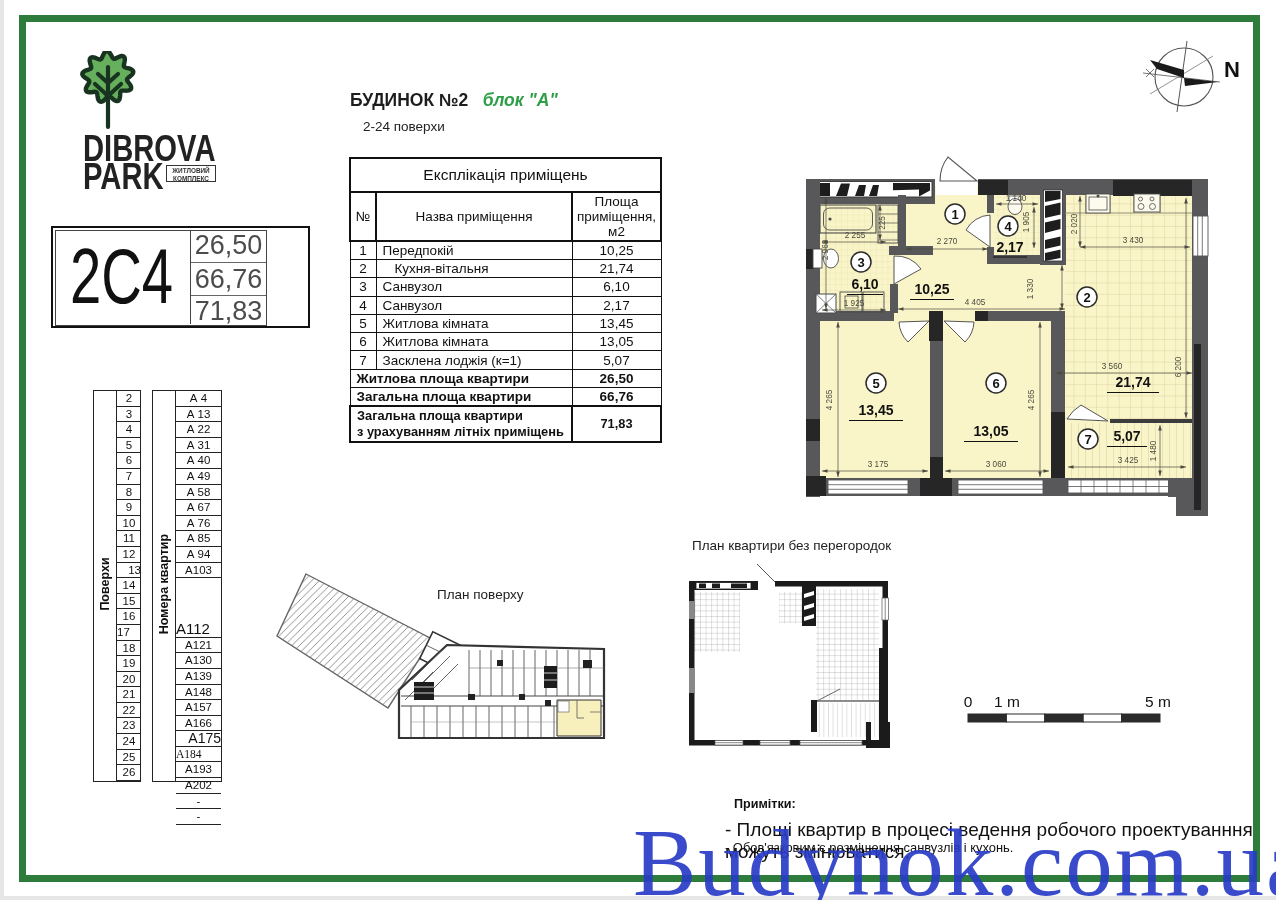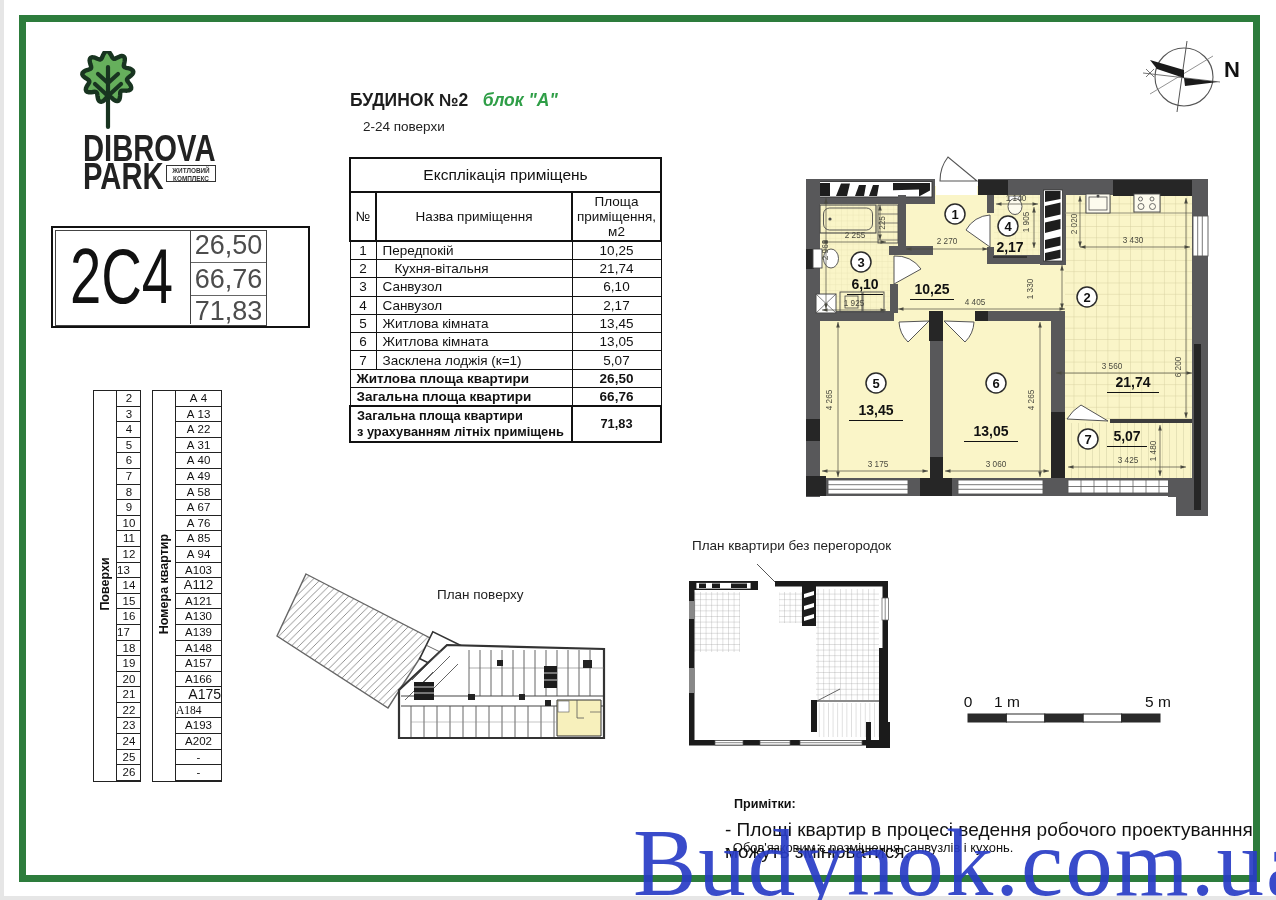--- a/index.html
+++ b/index.html
@@ -57,21 +57,21 @@
         <div style="height:15.6px;border-bottom:1px solid #222;box-sizing:border-box;text-align:center;font-size:11.5px;line-height:14.6px;color:#111;">3</div>
         <div style="height:15.6px;border-bottom:1px solid #222;box-sizing:border-box;text-align:center;font-size:11.5px;line-height:14.6px;color:#111;">4</div>
         <div style="height:15.6px;border-bottom:1px solid #222;box-sizing:border-box;text-align:center;font-size:11.5px;line-height:14.6px;color:#111;">5</div>
         <div style="height:15.6px;border-bottom:1px solid #222;box-sizing:border-box;text-align:center;font-size:11.5px;line-height:14.6px;color:#111;">6</div>
         <div style="height:15.6px;border-bottom:1px solid #222;box-sizing:border-box;text-align:center;font-size:11.5px;line-height:14.6px;color:#111;">7</div>
         <div style="height:15.6px;border-bottom:1px solid #222;box-sizing:border-box;text-align:center;font-size:11.5px;line-height:14.6px;color:#111;">8</div>
         <div style="height:15.6px;border-bottom:1px solid #222;box-sizing:border-box;text-align:center;font-size:11.5px;line-height:14.6px;color:#111;">9</div>
         <div style="height:15.6px;border-bottom:1px solid #222;box-sizing:border-box;text-align:center;font-size:11.5px;line-height:14.6px;color:#111;">10</div>
         <div style="height:15.6px;border-bottom:1px solid #222;box-sizing:border-box;text-align:center;font-size:11.5px;line-height:14.6px;color:#111;">11</div>
         <div style="height:15.6px;border-bottom:1px solid #222;box-sizing:border-box;text-align:center;font-size:11.5px;line-height:14.6px;color:#111;">12</div>
-        <div style="height:15.6px;border-bottom:1px solid #222;box-sizing:border-box;text-align:left;font-size:11.5px;line-height:14.6px;color:#111;">13</div>
+        <div style="height:15.6px;border-bottom:1px solid #222;box-sizing:border-box;text-align:right;font-size:11.5px;line-height:14.6px;color:#111;">13</div>
         <div style="height:15.6px;border-bottom:1px solid #222;box-sizing:border-box;text-align:center;font-size:11.5px;line-height:14.6px;color:#111;">14</div>
         <div style="height:15.6px;border-bottom:1px solid #222;box-sizing:border-box;text-align:center;font-size:11.5px;line-height:14.6px;color:#111;">15</div>
         <div style="height:15.6px;border-bottom:1px solid #222;box-sizing:border-box;text-align:center;font-size:11.5px;line-height:14.6px;color:#111;">16</div>
         <div style="height:15.6px;border-bottom:1px solid #222;box-sizing:border-box;text-align:left;font-size:11.5px;line-height:14.6px;color:#111;">17</div>
         <div style="height:15.6px;border-bottom:1px solid #222;box-sizing:border-box;text-align:center;font-size:11.5px;line-height:14.6px;color:#111;">18</div>
         <div style="height:15.6px;border-bottom:1px solid #222;box-sizing:border-box;text-align:center;font-size:11.5px;line-height:14.6px;color:#111;">19</div>
         <div style="height:15.6px;border-bottom:1px solid #222;box-sizing:border-box;text-align:center;font-size:11.5px;line-height:14.6px;color:#111;">20</div>
         <div style="height:15.6px;border-bottom:1px solid #222;box-sizing:border-box;text-align:center;font-size:11.5px;line-height:14.6px;color:#111;">21</div>
         <div style="height:15.6px;border-bottom:1px solid #222;box-sizing:border-box;text-align:center;font-size:11.5px;line-height:14.6px;color:#111;">22</div>
         <div style="height:15.6px;border-bottom:1px solid #222;box-sizing:border-box;text-align:center;font-size:11.5px;line-height:14.6px;color:#111;">23</div>
@@ -93,21 +93,21 @@
         <div style="height:15.6px;border-bottom:1px solid #222;box-sizing:border-box;text-align:center;font-size:11.5px;line-height:14.6px;color:#111;">А 22</div>
         <div style="height:15.6px;border-bottom:1px solid #222;box-sizing:border-box;text-align:center;font-size:11.5px;line-height:14.6px;color:#111;">А 31</div>
         <div style="height:15.6px;border-bottom:1px solid #222;box-sizing:border-box;text-align:center;font-size:11.5px;line-height:14.6px;color:#111;">А 40</div>
         <div style="height:15.6px;border-bottom:1px solid #222;box-sizing:border-box;text-align:center;font-size:11.5px;line-height:14.6px;color:#111;">А 49</div>
         <div style="height:15.6px;border-bottom:1px solid #222;box-sizing:border-box;text-align:center;font-size:11.5px;line-height:14.6px;color:#111;">А 58</div>
         <div style="height:15.6px;border-bottom:1px solid #222;box-sizing:border-box;text-align:center;font-size:11.5px;line-height:14.6px;color:#111;">А 67</div>
         <div style="height:15.6px;border-bottom:1px solid #222;box-sizing:border-box;text-align:center;font-size:11.5px;line-height:14.6px;color:#111;">А 76</div>
         <div style="height:15.6px;border-bottom:1px solid #222;box-sizing:border-box;text-align:center;font-size:11.5px;line-height:14.6px;color:#111;">А 85</div>
         <div style="height:15.6px;border-bottom:1px solid #222;box-sizing:border-box;text-align:center;font-size:11.5px;line-height:14.6px;color:#111;">А 94</div>
         <div style="height:15.6px;border-bottom:1px solid #222;box-sizing:border-box;text-align:center;font-size:11.5px;line-height:14.6px;color:#111;">А103</div>
-        <div style="height:15.6px;border-bottom:1px solid #222;box-sizing:border-box;text-align:center;font-size:13px;line-height:14.6px;color:#111;">А112</div>
+        <div style="height:15.6px;border-bottom:1px solid #222;box-sizing:border-box;text-align:left;font-size:15px;line-height:14.6px;color:#111;margin-top:44px;">А112</div>
         <div style="height:15.6px;border-bottom:1px solid #222;box-sizing:border-box;text-align:center;font-size:11.5px;line-height:14.6px;color:#111;">А121</div>
         <div style="height:15.6px;border-bottom:1px solid #222;box-sizing:border-box;text-align:center;font-size:11.5px;line-height:14.6px;color:#111;">А130</div>
         <div style="height:15.6px;border-bottom:1px solid #222;box-sizing:border-box;text-align:center;font-size:11.5px;line-height:14.6px;color:#111;">А139</div>
         <div style="height:15.6px;border-bottom:1px solid #222;box-sizing:border-box;text-align:center;font-size:11.5px;line-height:14.6px;color:#111;">А148</div>
         <div style="height:15.6px;border-bottom:1px solid #222;box-sizing:border-box;text-align:center;font-size:11.5px;line-height:14.6px;color:#111;">А157</div>
         <div style="height:15.6px;border-bottom:1px solid #222;box-sizing:border-box;text-align:center;font-size:11.5px;line-height:14.6px;color:#111;">А166</div>
         <div style="height:15.6px;border-bottom:1px solid #222;box-sizing:border-box;text-align:right;font-size:14px;line-height:14.6px;color:#111;">А175</div>
         <div style="height:15.6px;border-bottom:1px solid #222;box-sizing:border-box;text-align:left;font-size:11.5px;line-height:14.6px;color:#111;font-family:Liberation Serif, serif;">А184</div>
         <div style="height:15.6px;border-bottom:1px solid #222;box-sizing:border-box;text-align:center;font-size:11.5px;line-height:14.6px;color:#111;">А193</div>
         <div style="height:15.6px;border-bottom:1px solid #222;box-sizing:border-box;text-align:center;font-size:11.5px;line-height:14.6px;color:#111;">А202</div>

